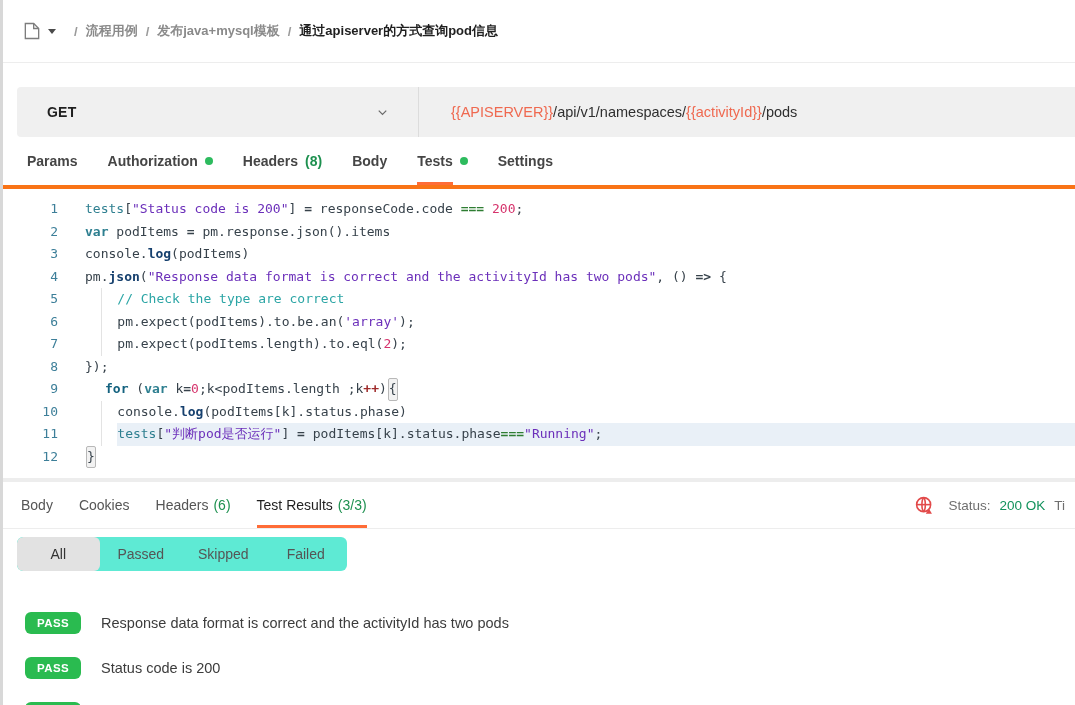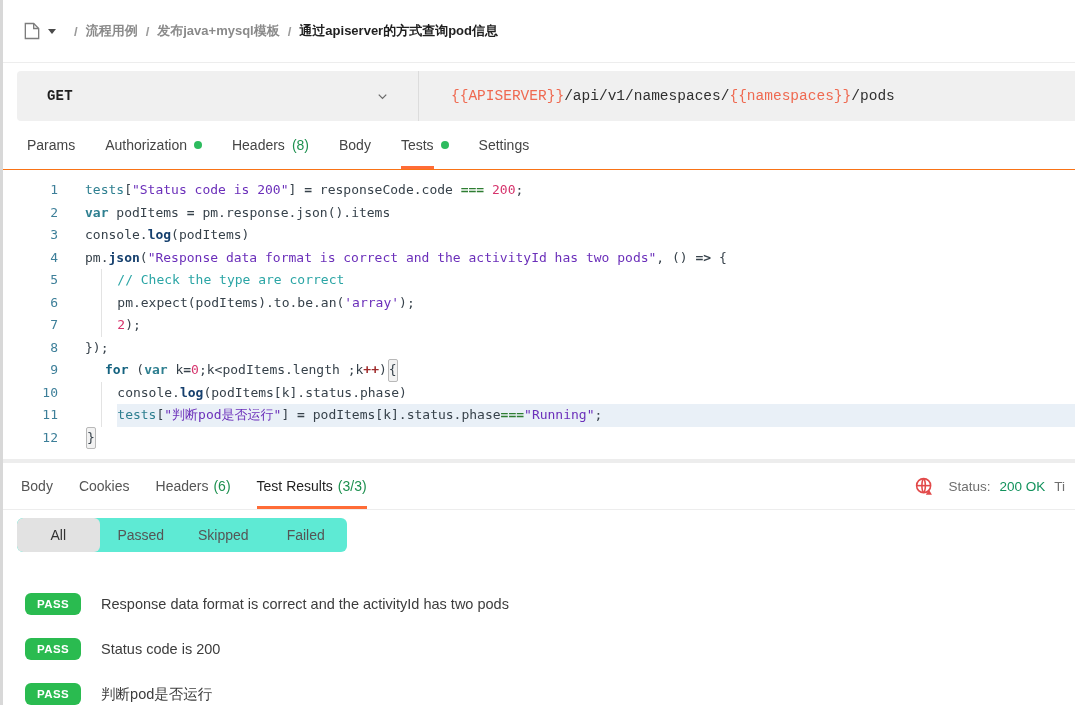--- a/index.html
+++ b/index.html
@@ -9,32 +9,32 @@
   
   .crumbbar{height:62px;display:flex;align-items:center;padding-left:19px;border-bottom:1px solid #ededed;}
   .fileicon{width:20px;height:20px;flex:0 0 auto;}
   .caret{width:0;height:0;border-left:4px solid transparent;border-right:4px solid transparent;
          border-top:5px solid #4a4a4a;margin-left:6px;}
   .crumbs{display:flex;align-items:center;margin-left:10px;font-size:13px;font-weight:bold;color:#8a8a8a;}
   .crumb-sep{margin:0 8px;color:#9a9a9a;font-weight:bold;}
   .crumb{color:#8a8a8a;cursor:pointer;}
   .crumb.last{color:#1f1f1f;}
   
-  .urlrow{margin:8px 0 0 14px;height:50px;background:#f0f0f0;border-radius:4px 0 0 4px;
-          display:flex;align-items:center;font-family:Liberation Mono, monospace;}
+  .urlrow{margin:24px 0 0 14px;height:50px;background:#f0f0f0;border-radius:4px 0 0 4px;
+          display:flex;align-items:center;}
   .method{width:401px;display:flex;align-items:center;justify-content:space-between;
           padding:0 28px 0 30px;box-sizing:border-box;cursor:pointer;}
   .method-label{font-size:14px;font-weight:bold;color:#1f1f1f;letter-spacing:.2px;}
   .vdiv{width:1px;align-self:stretch;background:#dcdcdc;}
   .url{padding-left:32px;font-size:14.5px;color:#2f2f2f;white-space:nowrap;overflow:hidden;flex:1;}
   .seg-var{color:#ef6950;}
   .seg-plain{color:#2f2f2f;}
   
   .tabsrow{height:48px;display:flex;align-items:center;gap:30px;padding-left:24px;
-           border-bottom:1px solid #f97316;font-size:14px;color:#454545;}
+           border-bottom:4px solid #f97316;font-size:14px;color:#454545;font-weight:bold;}
   .tab{display:flex;align-items:center;gap:7px;cursor:pointer;height:100%;}
   .tab-label{position:relative;display:flex;align-items:center;height:100%;}
   .tab.active .tab-label:after{content:"";position:absolute;left:0;right:0;bottom:0;height:3px;background:#ff6c37;}
   .tab-count{color:#1d904f;}
   .dot{width:8px;height:8px;border-radius:50%;background:#2dbb5e;}
   
   .editor{padding:9px 0 10px 0;font-family:"DejaVu Sans Mono","Liberation Mono",monospace;
           font-size:13px;color:#37424b;cursor:text;}
   .cl{display:flex;line-height:22.5px;height:22.5px;}
   .cl-num{width:55px;text-align:right;color:#3d7f99;flex:0 0 auto;user-select:none;}
@@ -99,21 +99,21 @@
   </div>
 
   <div class="urlrow">
     <div class="method">
       <span class="method-label">GET</span>
       <svg width="15" height="15" viewBox="0 0 24 24" fill="none" stroke="#6a6a6a" stroke-width="2">
           <path d="M6 9 L12 15 L18 9"></path>
         </svg>
     </div>
     <div class="vdiv"></div>
-    <div class="url" id="url"><span class="seg-var">{{APISERVER}}</span><span class="seg-plain">/api/v1/namespaces/</span><span class="seg-var">{{namespaces}}</span><span class="seg-plain">/pods</span></div>
+    <div class="url" id="url"><span class="seg-var">{{APISERVER}}</span><span class="seg-plain">/api/v1/namespaces/</span><span class="seg-var">{{activityId}}</span><span class="seg-plain">/pods</span></div>
   </div>
 
   <div class="tabsrow" id="reqtabs">
       <div class="tab">
         <span class="tab-label">Params</span>
       </div>
       <div class="tab">
         <span class="tab-label">Authorization</span>
         <span class="dot"></span>
       </div>
@@ -153,21 +153,21 @@
       <div class="cl">
         <div class="cl-num">5</div>
         <div class="cl-code"><span class="tk-p">  </span><span class="tk-g"></span><span class="tk-p">  </span><span class="tk-c">// Check the type are correct</span></div>
       </div>
       <div class="cl">
         <div class="cl-num">6</div>
         <div class="cl-code"><span class="tk-p">  </span><span class="tk-g"></span><span class="tk-p">  </span><span class="tk-p">pm.expect(podItems).to.be.an(</span><span class="tk-s">'array'</span><span class="tk-p">);</span></div>
       </div>
       <div class="cl">
         <div class="cl-num">7</div>
-        <div class="cl-code"><span class="tk-p">  </span><span class="tk-g"></span><span class="tk-p">  </span><span class="tk-n">2</span><span class="tk-p">);</span></div>
+        <div class="cl-code"><span class="tk-p">  </span><span class="tk-g"></span><span class="tk-p">  </span><span class="tk-p">pm.expect(podItems.length).to.eql(</span><span class="tk-n">2</span><span class="tk-p">);</span></div>
       </div>
       <div class="cl">
         <div class="cl-num">8</div>
         <div class="cl-code"><span class="tk-p">});</span></div>
       </div>
       <div class="cl">
         <div class="cl-num">9</div>
         <div class="cl-code"><span class="tk-kb">for</span><span class="tk-p"> (</span><span class="tk-k">var</span><span class="tk-p"> k</span><span class="tk-op">=</span><span class="tk-n">0</span><span class="tk-p">;k&lt;podItems.length ;k</span><span class="tk-pp">++</span><span class="tk-p">)</span><span class="tk-bm">{</span></div>
       </div>
       <div class="cl">

